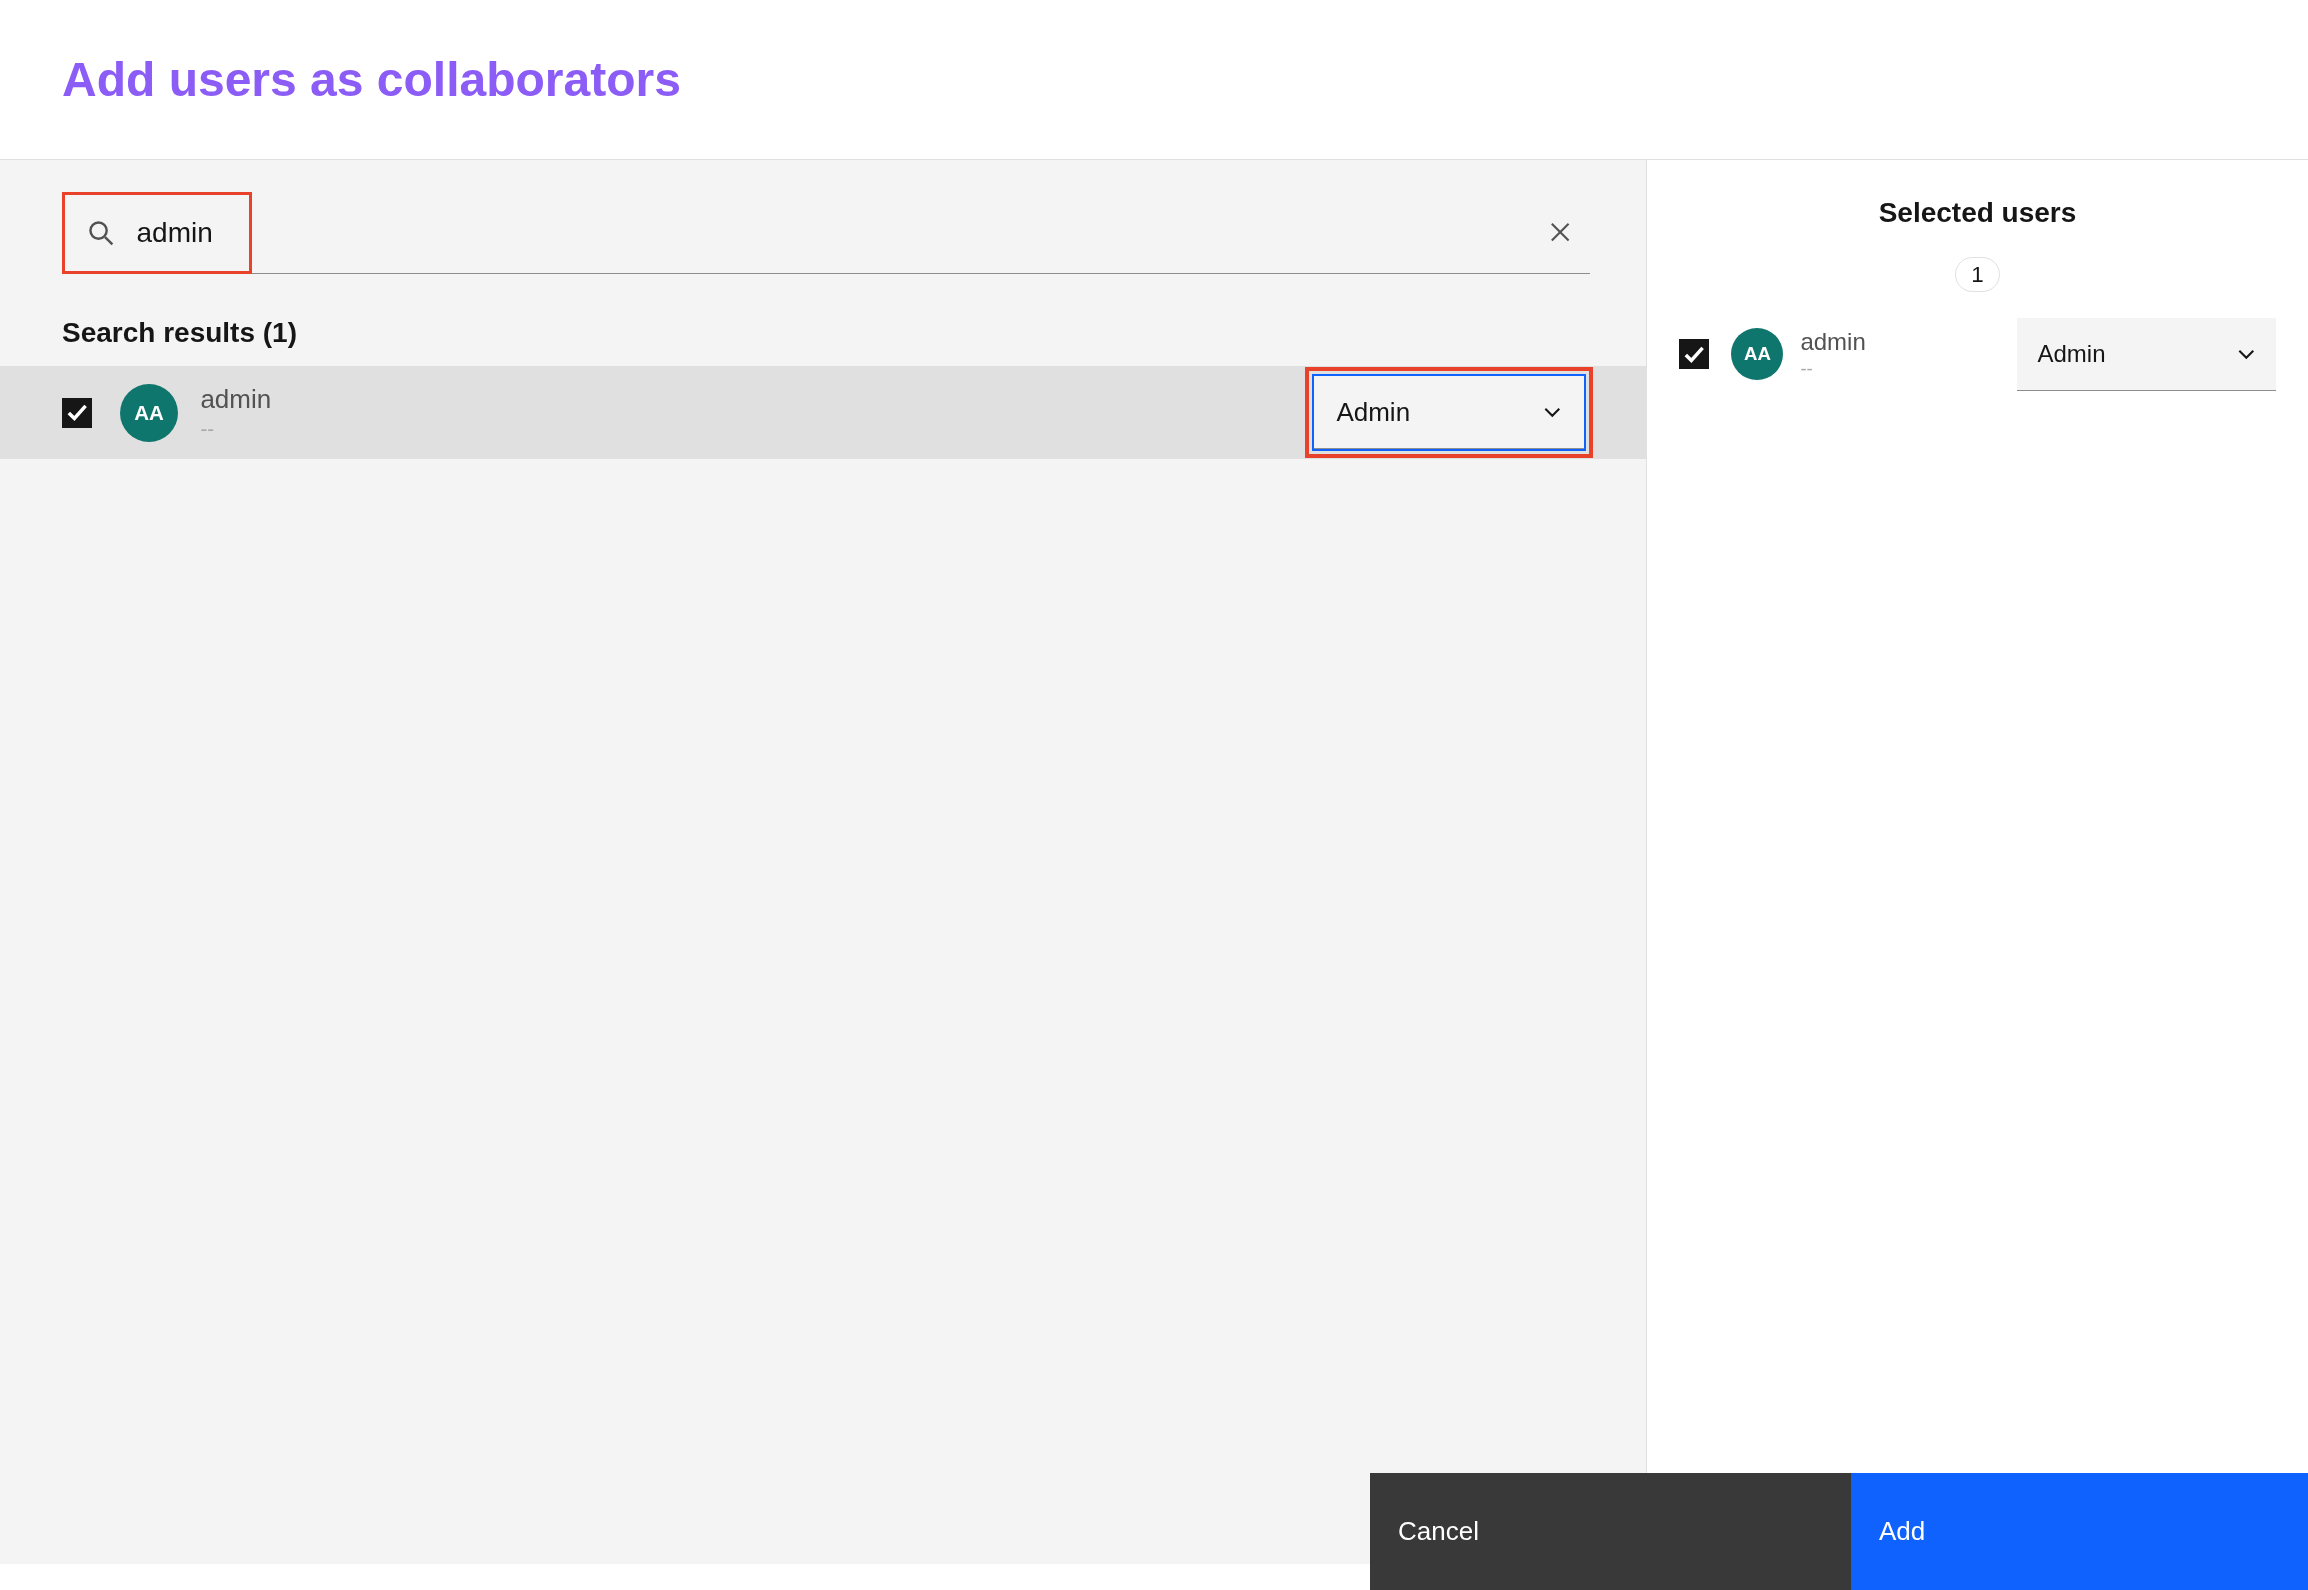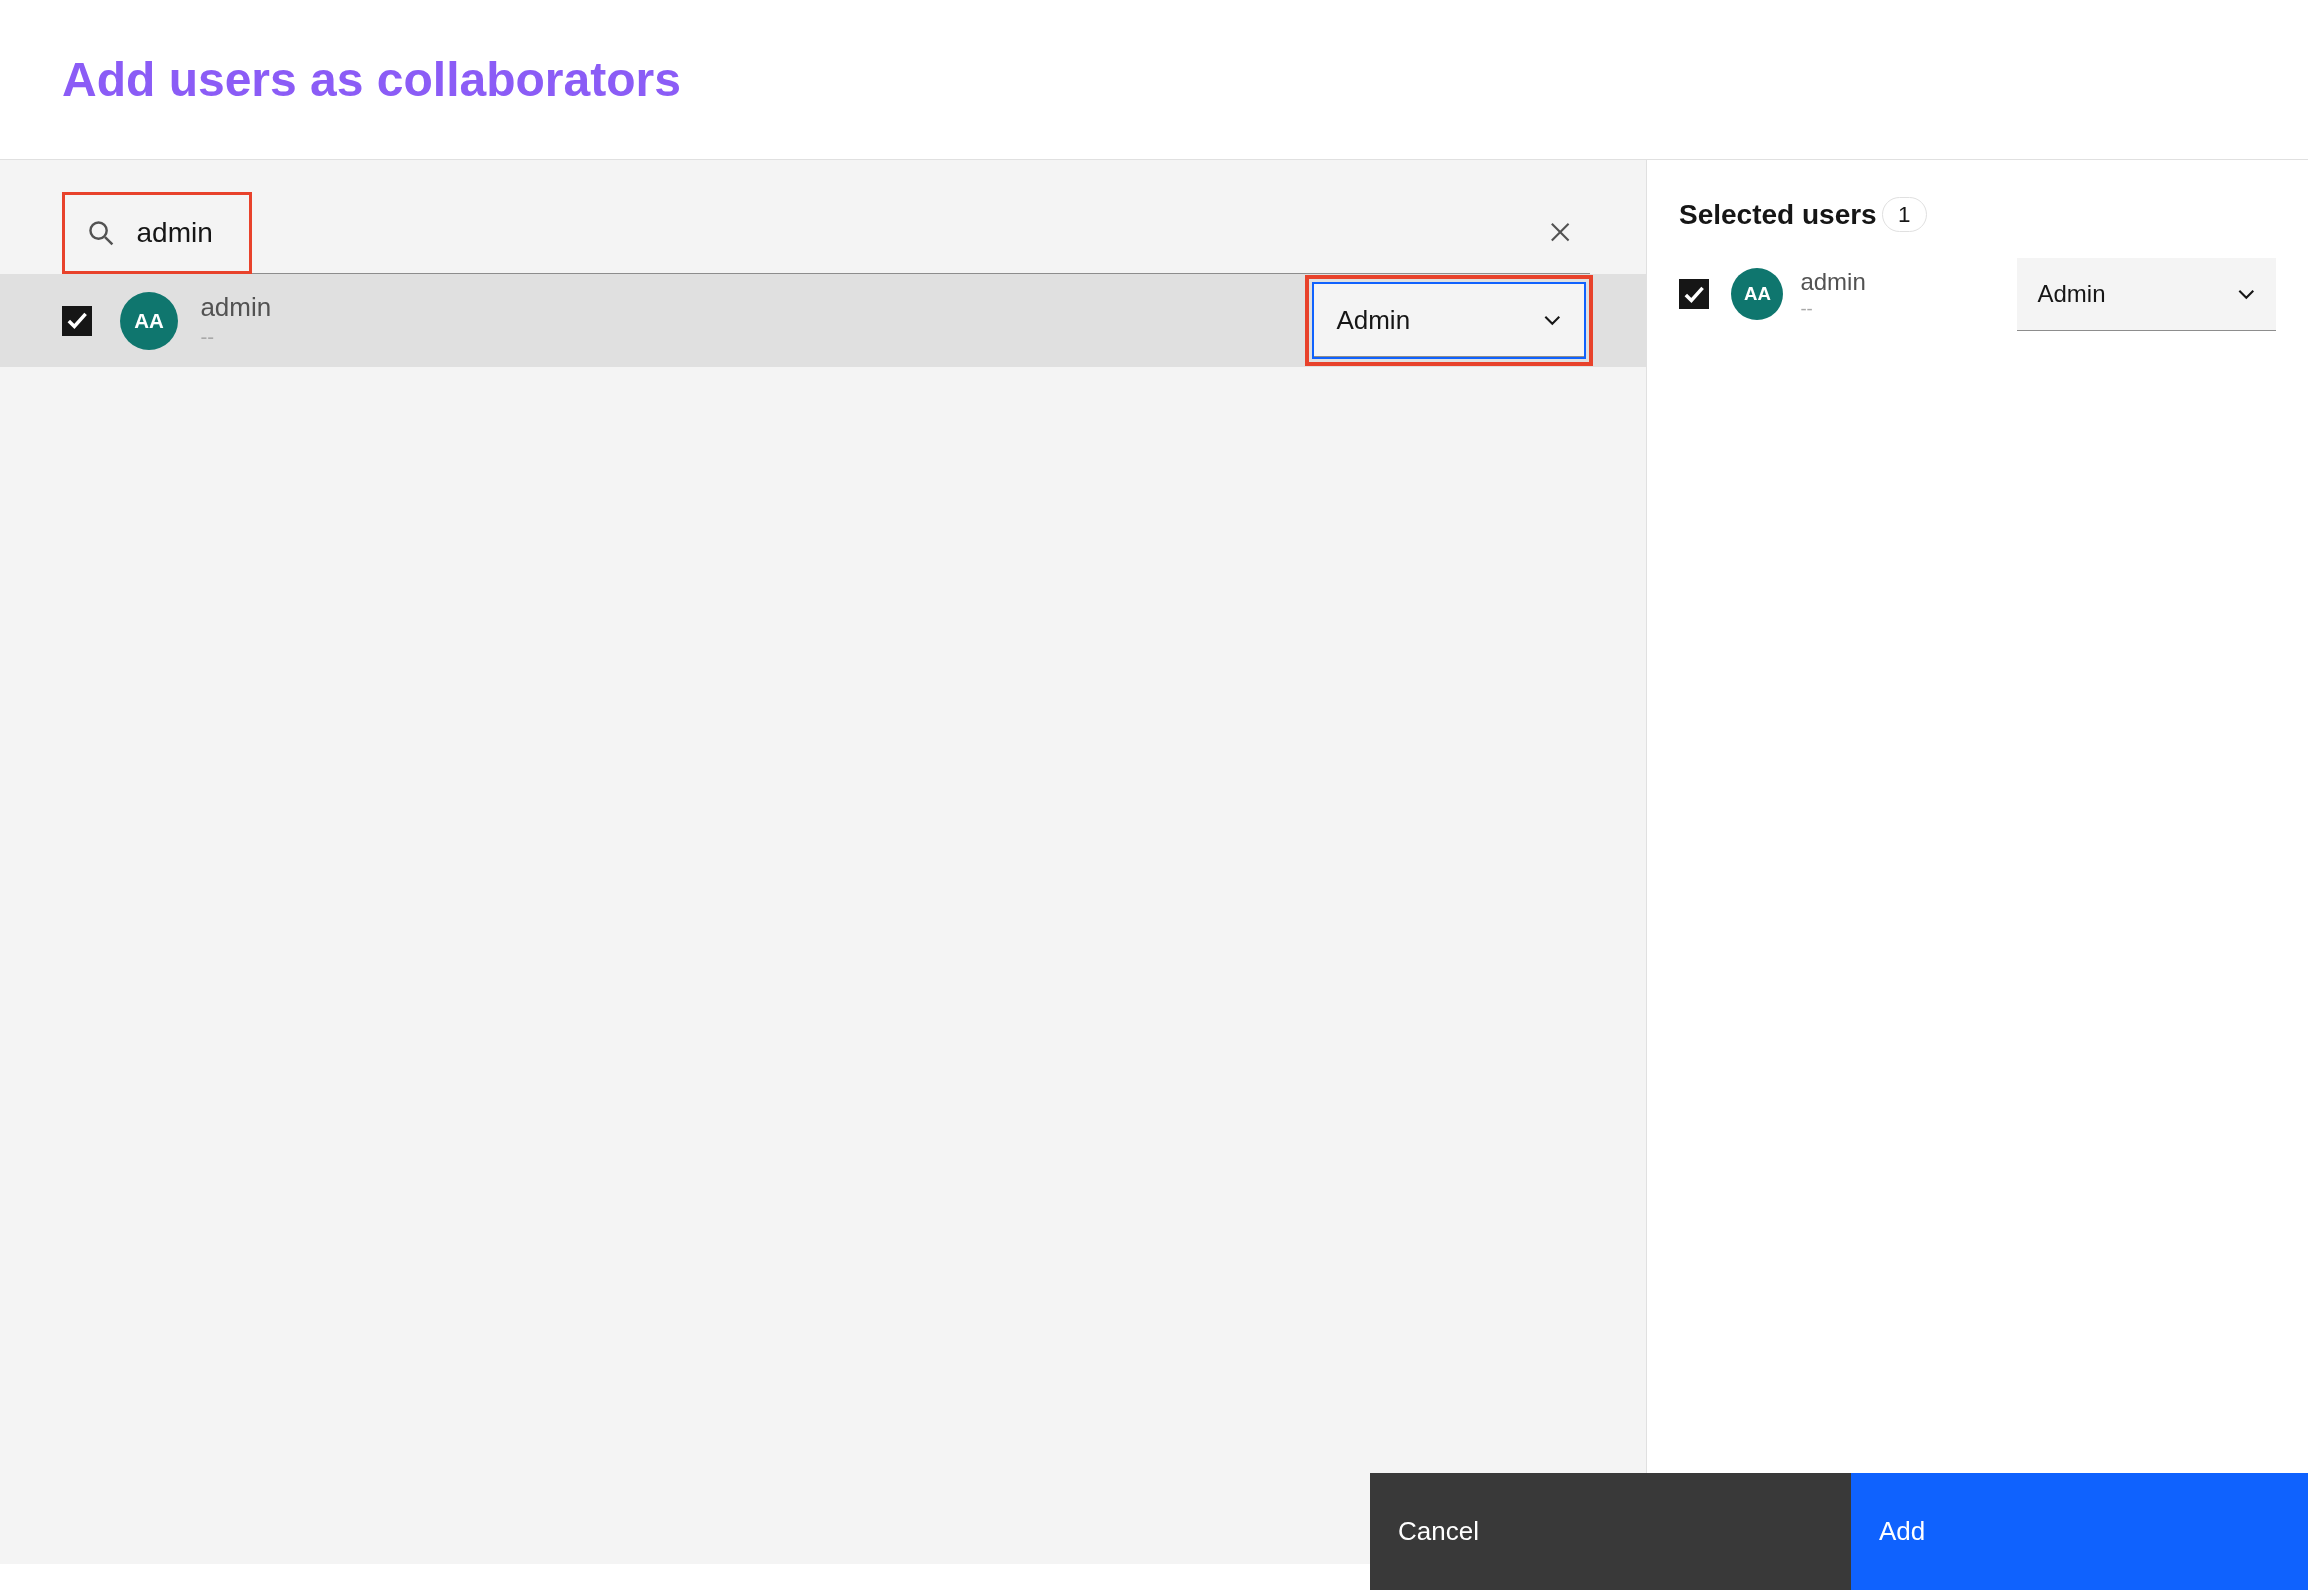--- a/index.html
+++ b/index.html
@@ -174,21 +174,22 @@
     .right-panel {
       width: 662px;
       background: #ffffff;
       border-left: 0.9px solid #e0e0e0;
       padding: 0;
     }
     .selected-header {
       display: flex;
       align-items: center;
       padding: 37px 32px 22.4px;
-      gap: 5px;
+      gap: 28px;
+      flex-direction: column;
     }
     .selected-title {
       font-size: 28px;
       font-weight: 600;
       color: #161616;
     }
     .count-badge {
       display: inline-flex;
       align-items: center;
       justify-content: center;
@@ -282,20 +283,21 @@
         <input class="search-input" type="text" value="admin" style="">
         <button class="clear-btn">
           <svg viewBox="0 0 16 16" stroke="currentColor" stroke-width="1.5">
             <line x1="2" y1="2" x2="14" y2="14"></line>
             <line x1="14" y1="2" x2="2" y2="14"></line>
           </svg>
         </button>
       </div>
     </div>
 
+    <div class="results-header">Search results (1)</div>
 
     <div class="result-row">
       <div class="checkbox">
         <svg viewBox="0 0 16 16" fill="none" stroke="currentColor" stroke-width="2.5">
           <polyline points="2,8.5 6,12.5 14,3.5"></polyline>
         </svg>
       </div>
       <div class="avatar">AA</div>
       <div class="user-info">
         <div class="user-name">admin</div>

